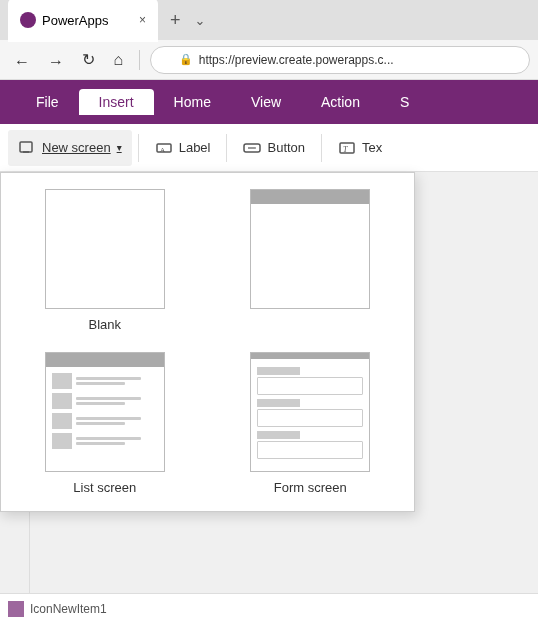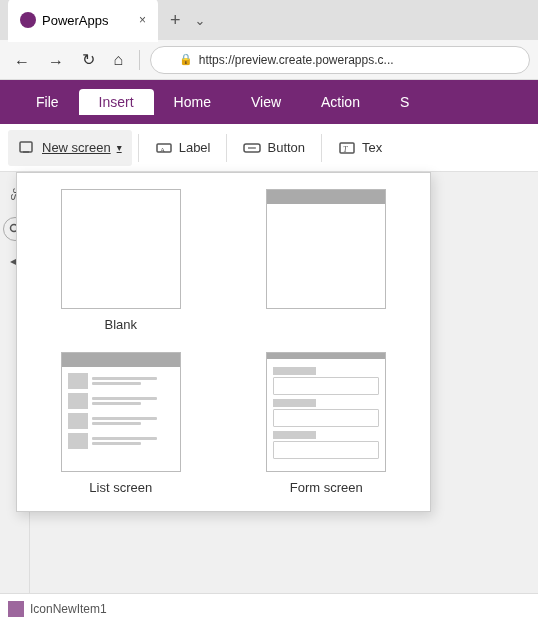--- a/index.html
+++ b/index.html
@@ -174,21 +174,21 @@
     .arrow-btn {
       width: 24px; height: 24px;
       display: flex; align-items: center; justify-content: center;
       cursor: pointer; font-size: 12px; color: #555;
       margin-top: 8px;
     }
 
     
     .dropdown-overlay {
       position: absolute;
-      left: 16px;
+      left: 0;
       top: 0;
       width: 415px;
       background: white;
       border: 1px solid #ccc;
       box-shadow: 2px 4px 12px rgba(0,0,0,0.15);
       z-index: 10;
       padding: 16px;
     }
     .dropdown-grid {
       display: grid;

